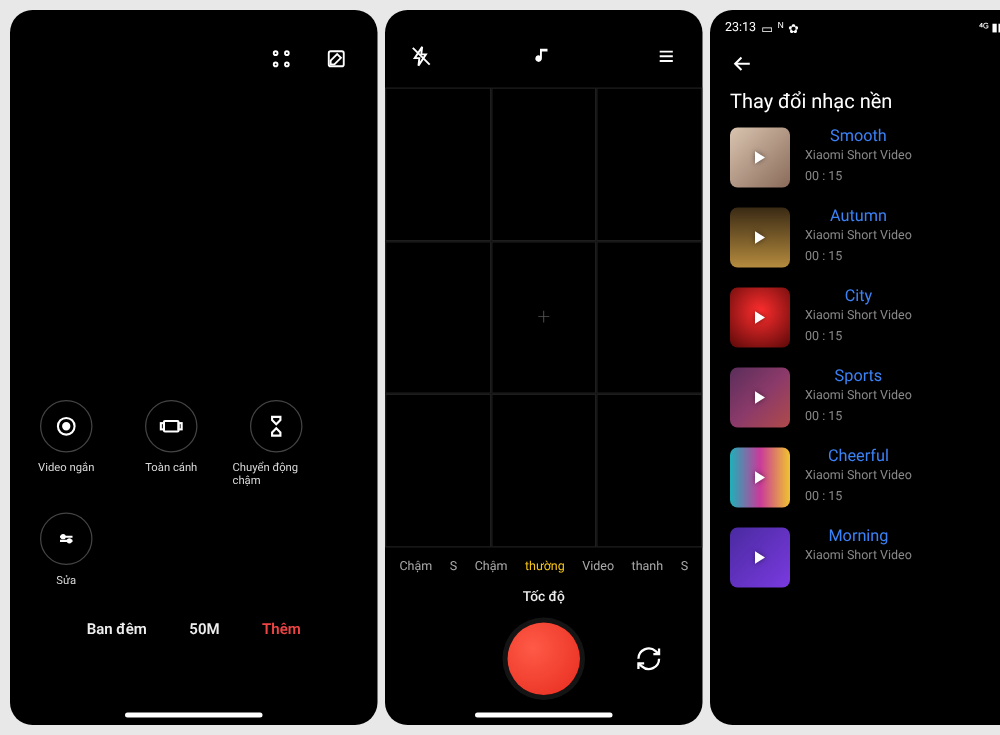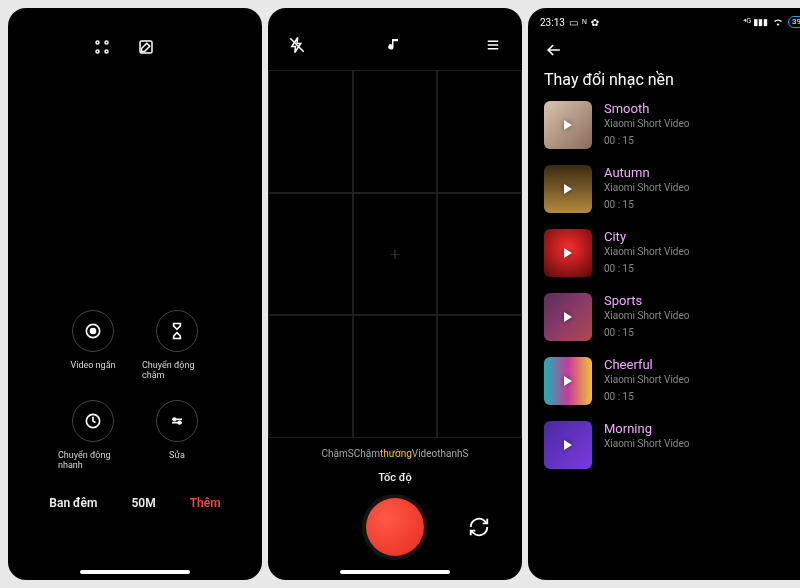--- a/index.html
+++ b/index.html
@@ -15,21 +15,21 @@
   .phone {
     flex: 0 0 auto;
     background: #000;
     border-radius: 18px;
     overflow: hidden;
     position: relative;
     color: #fff;
     display: flex;
     flex-direction: column;
   }
-  .phone.p1 { width: 254px; height: 572px; align-items: center; }
+  .phone.p1 { width: 294px; height: 572px; }
   .phone.p2 { width: 254px; height: 572px; }
   .phone.p3 { width: 289px; height: 572px; }
 
   
   .p1 .topbar {
     display: flex; justify-content: flex-end; gap: 22px;
     padding: 28px 22px 0 0;
   }
   .icon-btn { width: 22px; height: 22px; display:flex;align-items:center;justify-content:center;color:#fff; cursor:pointer; }
   .p1 .modes-area {
@@ -71,21 +71,21 @@
   .p2 .viewfinder {
     flex:1; position:relative; margin: 8px 0 0;
     display:grid; grid-template-columns:1fr 1fr 1fr; grid-template-rows:1fr 1fr 1fr;
   }
   .p2 .viewfinder .cell { border:0.5px solid #1e1e1e; }
   .p2 .viewfinder .plus {
     position:absolute; top:50%; left:50%; transform:translate(-50%,-50%);
     color:#555; font-size:18px; font-weight:200;
   }
   .p2 .speed-row {
-    display:flex; justify-content:center; 
+    display:flex; justify-content:center; gap:14px;
     font-size:10px; color:#aaa;
     padding:10px 0 2px;
     position:relative;
     align-items:flex-end;
   }
   .p2 .speed-row .sel { color:#f5c518; }
   .p2 .speed-label { text-align:center; font-size:11px; padding:10px 0 8px; color:#eee; font-weight:500; }
   .p2 .shutter-row {
     display:flex; align-items:center; justify-content:center; position:relative;
     padding: 6px 0 14px;
@@ -113,21 +113,21 @@
   .track { display:flex; gap:12px; padding:8px 0; }
   .thumb {
     width:48px; height:48px; border-radius:6px; flex:0 0 48px;
     position:relative; display:flex;align-items:center;justify-content:center;
   }
   .thumb .play {
     width:0;height:0;border-left:8px solid #fff;border-top:5px solid transparent;border-bottom:5px solid transparent;
     filter: drop-shadow(0 0 2px rgba(0,0,0,0.5));
   }
   .track-info { display:flex; flex-direction:column; gap:2px; }
-  .track-title { font-size:13px; color:#f0abfc; }
+  .track-title { font-size:13px; color:#3b82f6;text-align:center; }
   .track-sub { font-size:10px; color:#888; }
   .track-dur { font-size:10px; color:#888; margin-top:4px; }
 
   .thumb.t1 { background: linear-gradient(135deg,#d9c4b0,#8a6b5a); }
   .thumb.t2 { background: linear-gradient(180deg,#3a2a14,#b58b3e); }
   .thumb.t3 { background: radial-gradient(circle at 50% 40%,#ff2e2e,#5a0808); }
   .thumb.t4 { background: linear-gradient(135deg,#5a2e5a,#8a3a6a,#b04a4a); }
   .thumb.t5 { background: linear-gradient(90deg,#1fb0b8,#c93a9a,#f0c330); }
   .thumb.t6 { background: linear-gradient(135deg,#4a2aa0,#7a3ae0); }
 
@@ -161,36 +161,37 @@
             <svg width="20" height="20" viewBox="0 0 24 24" fill="none" stroke="#fff" stroke-width="2">
               <circle cx="12" cy="12" r="8"></circle>
               <circle cx="12" cy="12" r="3" fill="#fff"></circle>
             </svg>
           </div>
           <span>Video ngắn</span>
         </div>
         <div class="mode">
           <div class="circle">
             <svg width="20" height="20" viewBox="0 0 24 24" fill="none" stroke="#fff" stroke-width="2">
+              <rect x="5" y="7" width="14" height="10" rx="1"></rect>
+              <rect x="2" y="9" width="3" height="6"></rect>
+              <rect x="19" y="9" width="3" height="6"></rect>
+            </svg>
+          </div>
+          <span>Toàn cánh</span>
+        </div>
+        <div class="mode">
+          <div class="circle">
+            <svg width="20" height="20" viewBox="0 0 24 24" fill="none" stroke="#fff" stroke-width="2">
               <path d="M7 3h10M7 21h10M8 3v3l4 4 4-4V3M8 21v-3l4-4 4 4v3"></path>
             </svg>
           </div>
           <span>Chuyển động chậm</span>
         </div>
       </div>
     <div class="mode-row" id="modes-row-2">
-        <div class="mode">
-          <div class="circle">
-            <svg width="20" height="20" viewBox="0 0 24 24" fill="none" stroke="#fff" stroke-width="2">
-              <circle cx="12" cy="12" r="8"></circle>
-              <path d="M12 7v5l3 2"></path>
-            </svg>
-          </div>
-          <span>Chuyển động nhanh</span>
-        </div>
         <div class="mode">
           <div class="circle">
             <svg width="20" height="20" viewBox="0 0 24 24" fill="none" stroke="#fff" stroke-width="2">
               <line x1="6" y1="10" x2="18" y2="10"></line>
               <line x1="6" y1="14" x2="18" y2="14"></line>
               <circle cx="9" cy="10" r="1.5" fill="#fff"></circle>
               <circle cx="15" cy="14" r="1.5" fill="#fff"></circle>
             </svg>
           </div>
           <span>Sửa</span>

